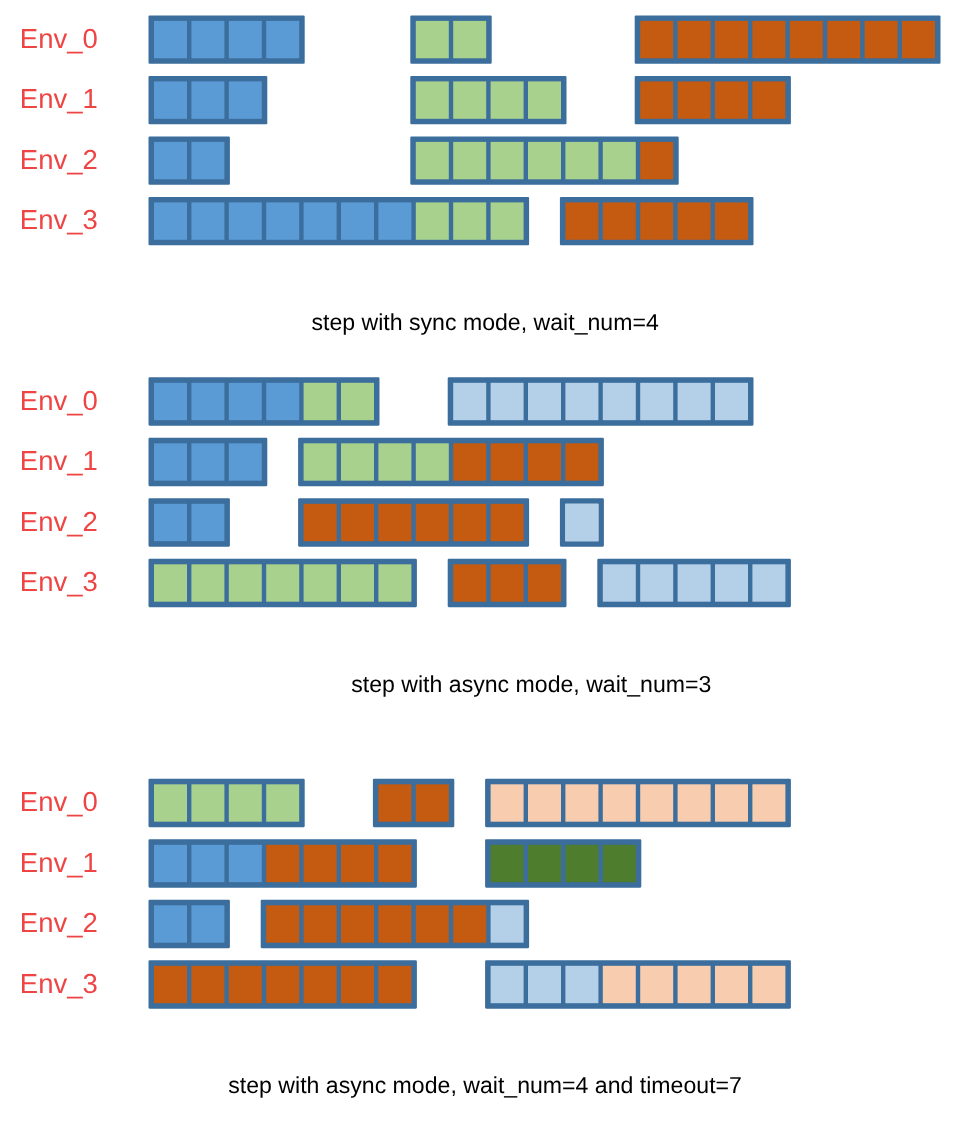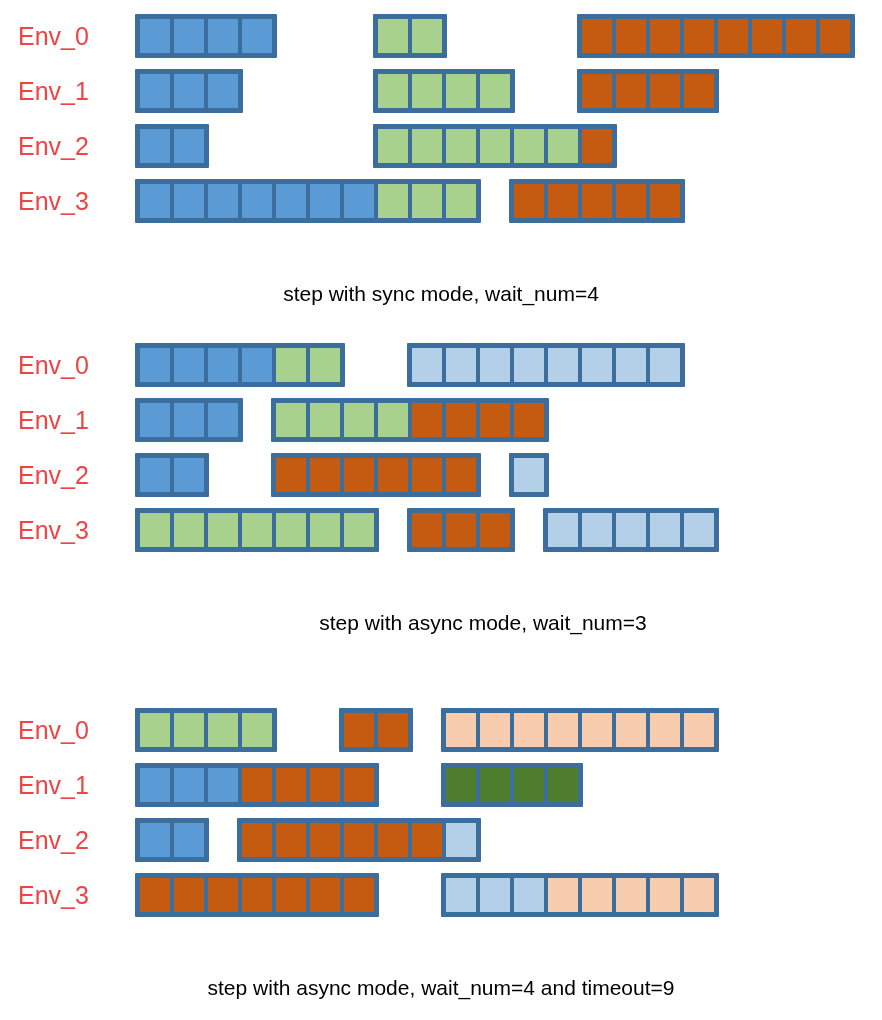--- a/index.html
+++ b/index.html
@@ -343,16 +343,16 @@
               <div class="cell c-lblue"></div>
               <div class="cell c-lblue"></div>
               <div class="cell c-peach"></div>
               <div class="cell c-peach"></div>
               <div class="cell c-peach"></div>
               <div class="cell c-peach"></div>
               <div class="cell c-peach"></div>
             </div>
           </div>
         </div>
-        <div class="caption" style="margin-top: 55px; margin-bottom: 0px;">step with async mode, wait_num=4 and timeout=9</div>
+        <div class="caption" style="margin-top: 55px; margin-bottom: 0px;">step with async mode, wait_num=4 and timeout=7</div>
       </div>
     </div>
 </div>
 
 </body></html>

